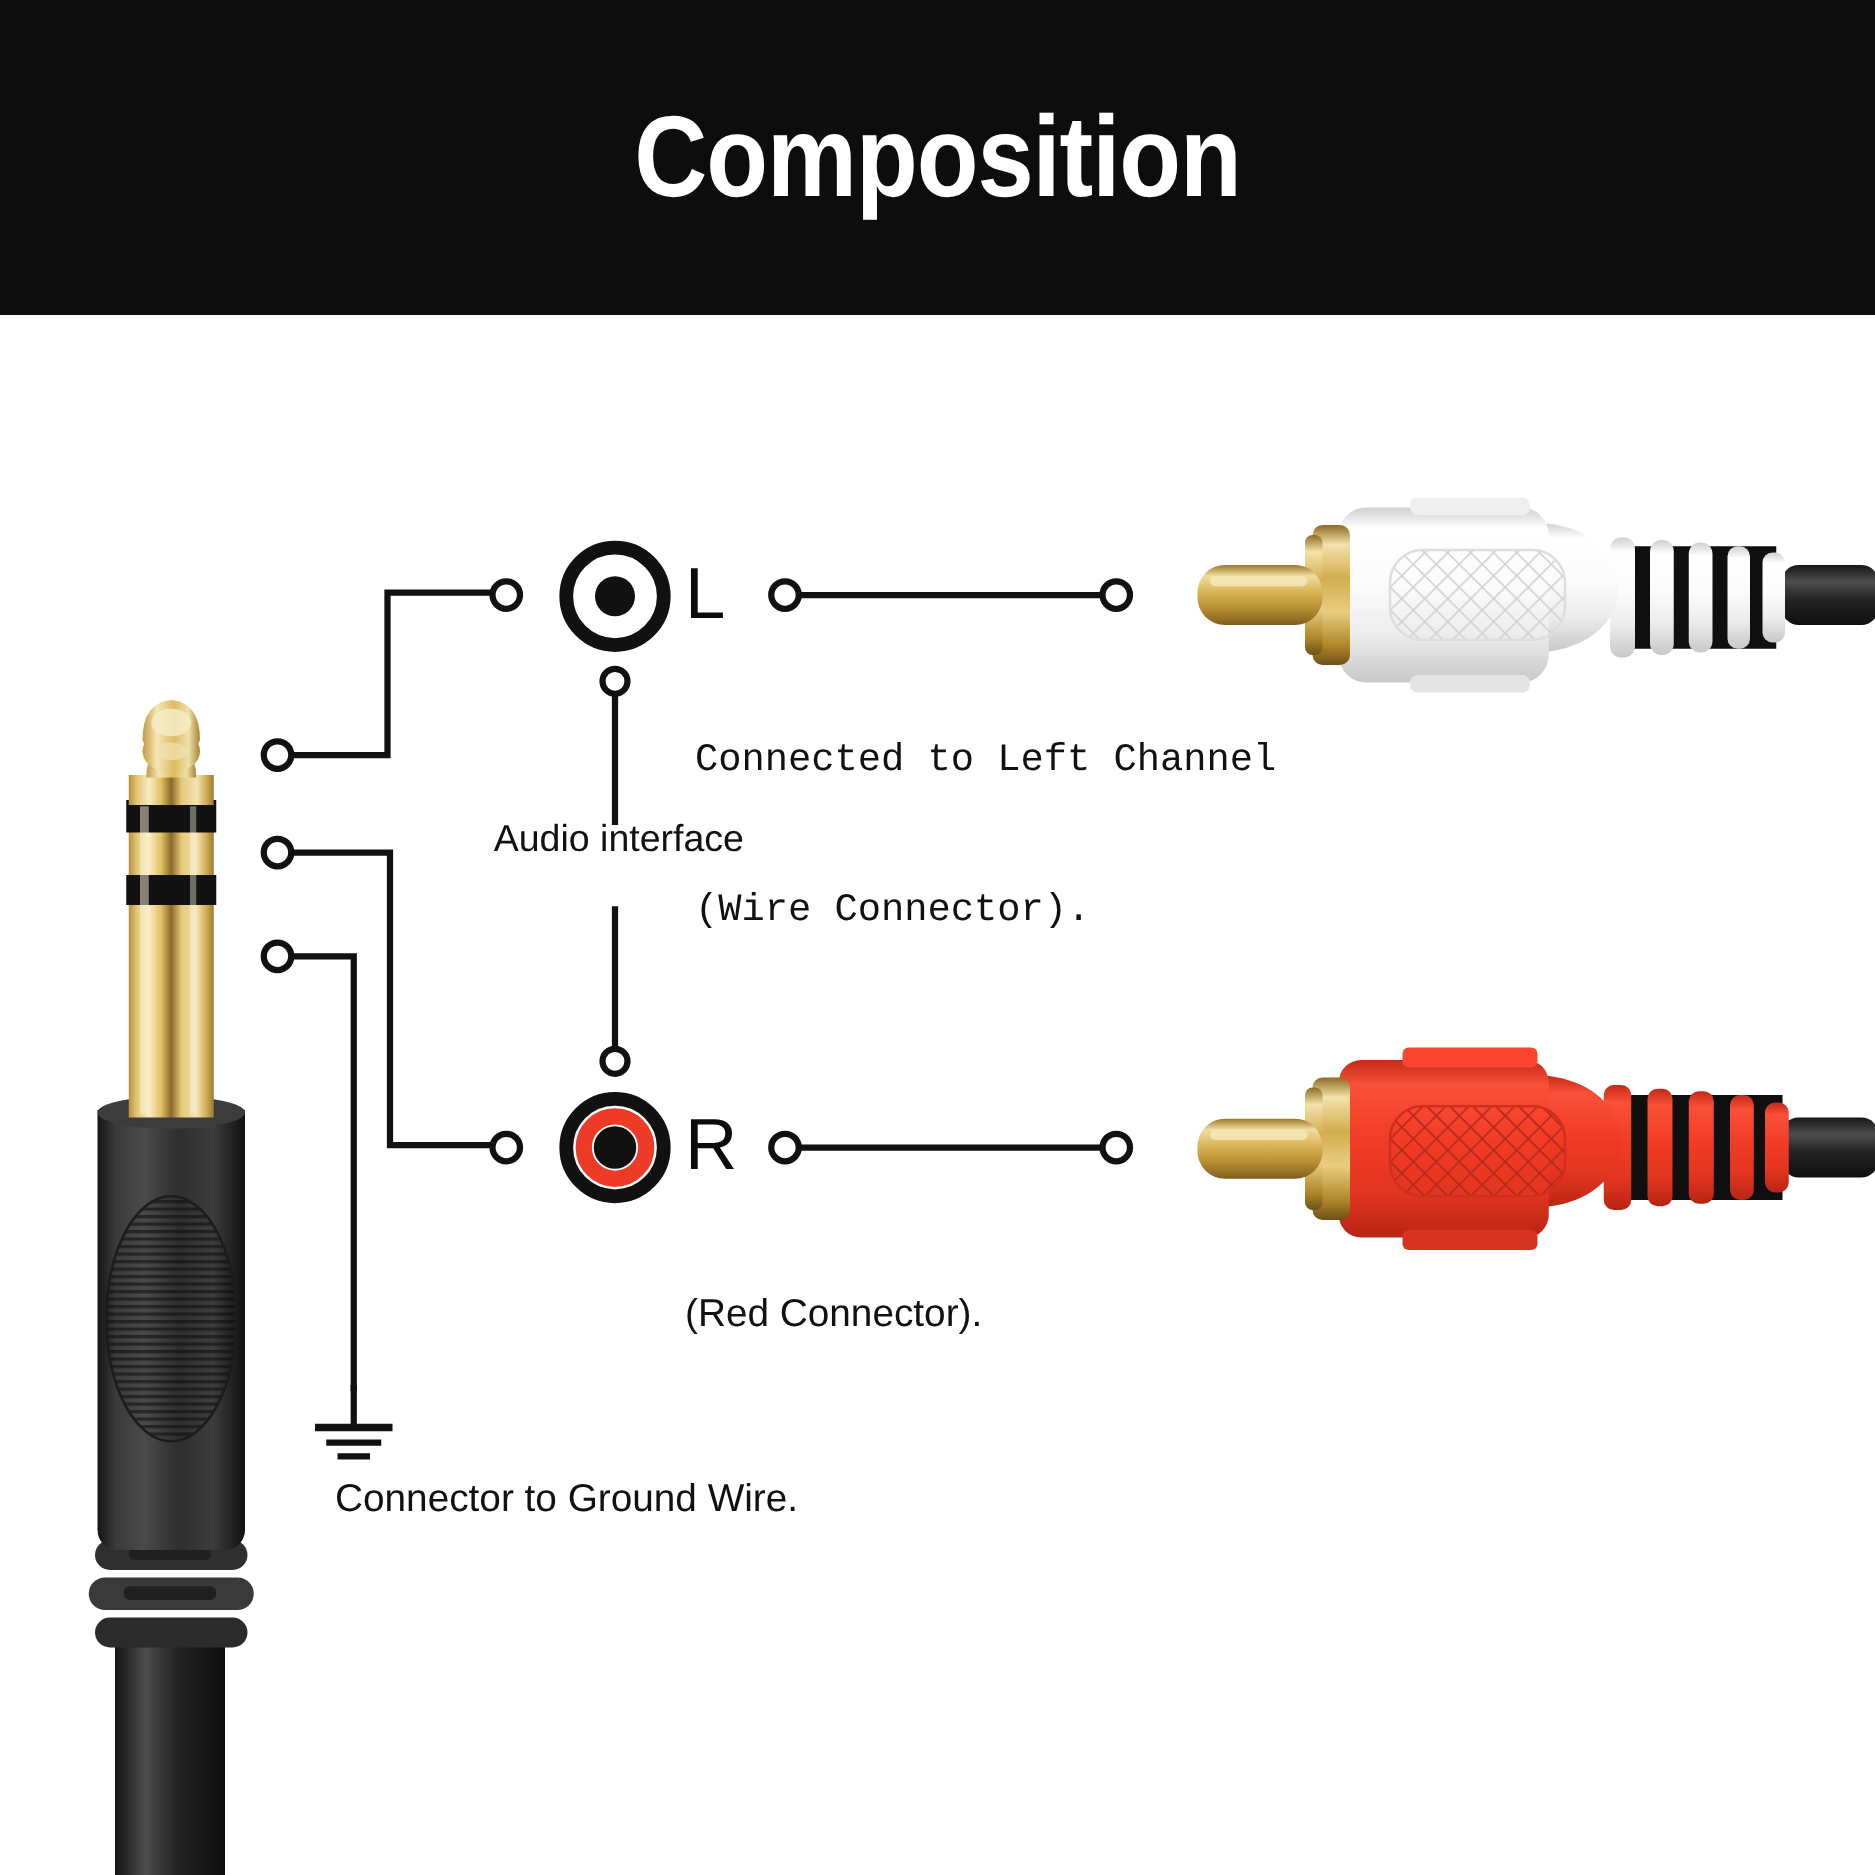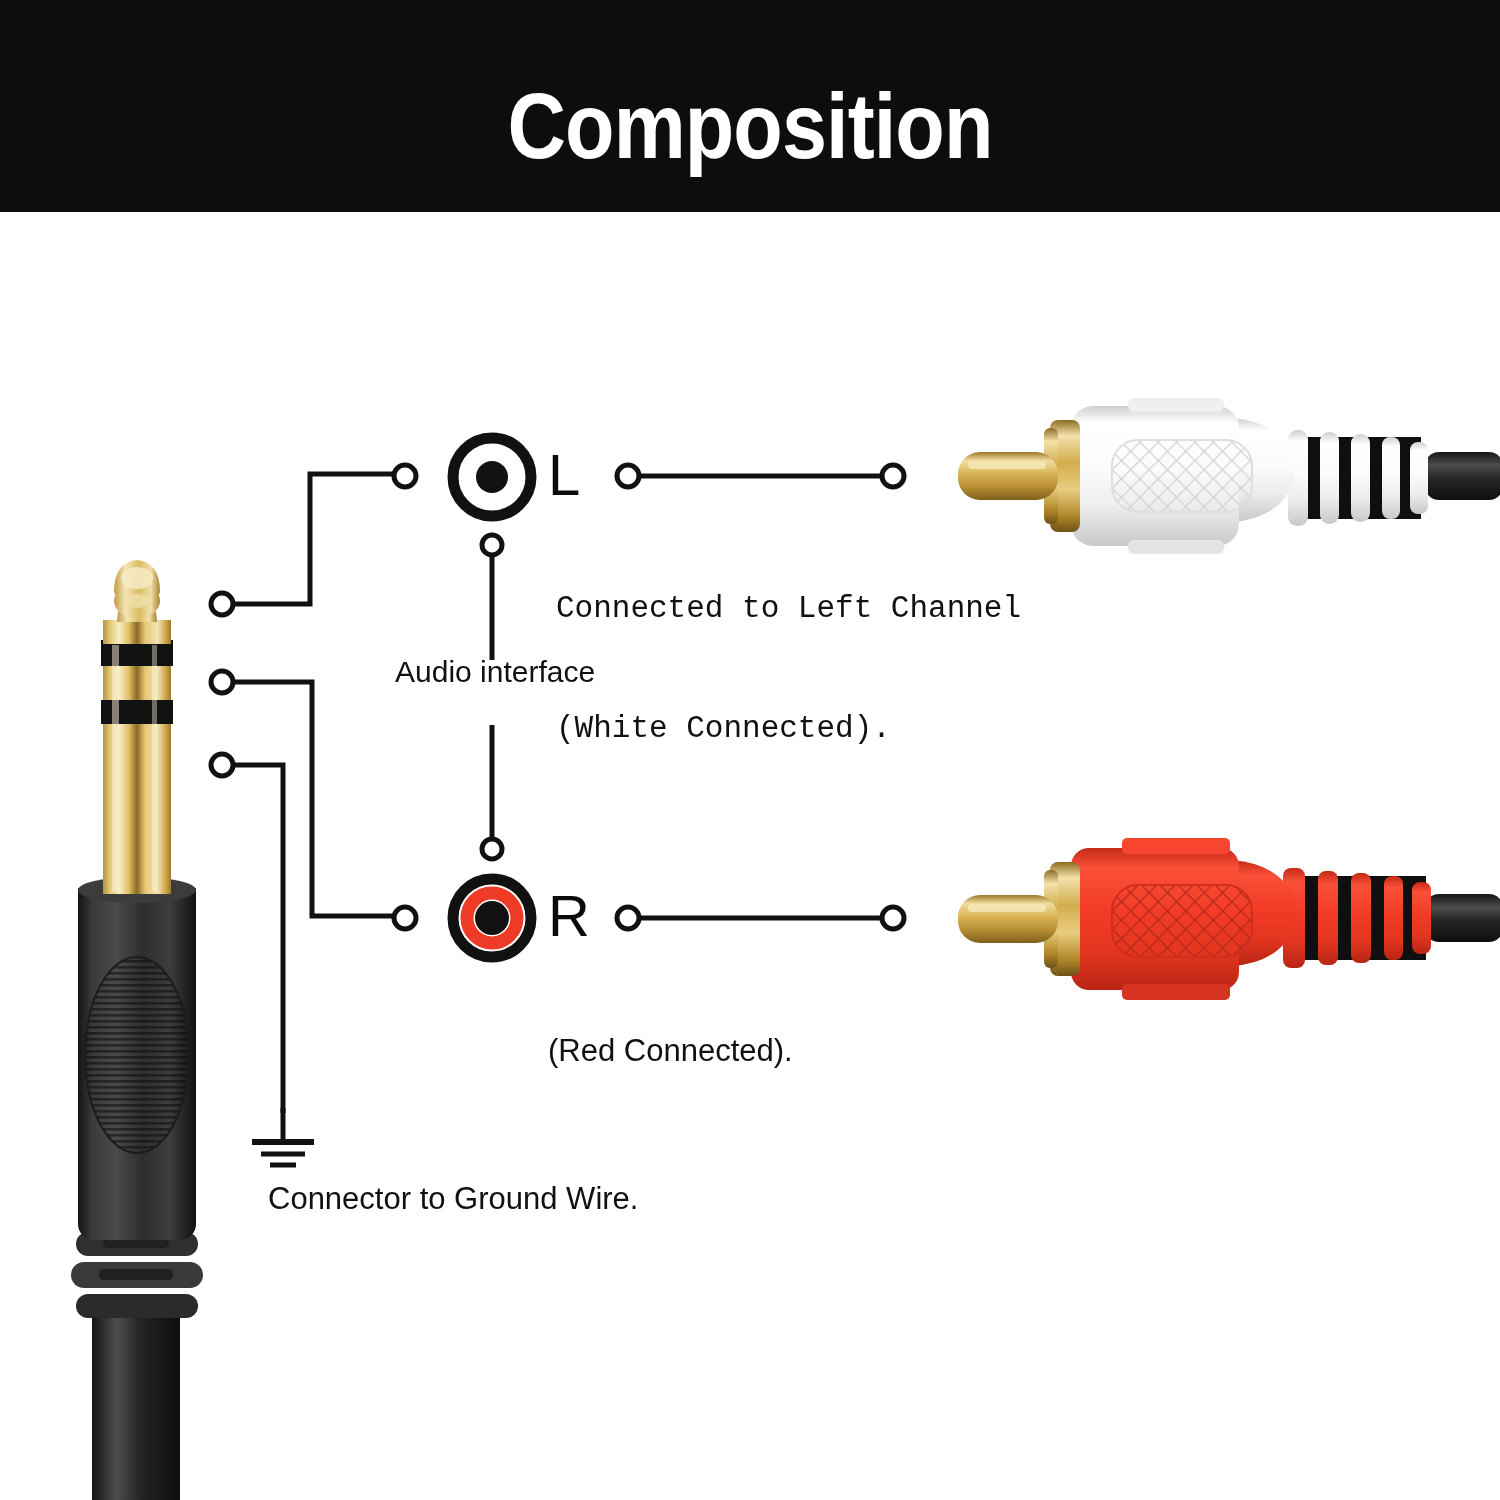--- a/index.html
+++ b/index.html
@@ -18,21 +18,21 @@
     background: #ffffff;
     overflow: hidden;
   }
 
   
   #header-banner {
     position: absolute;
     left: 0;
     top: 0;
     width: 1500px;
-    height: 212px;
+    height: 252px;
     background: #0d0d0d;
   }
   #header-title {
     position: absolute;
     left: 0;
     top: 0;
     width: 1500px;
     height: 252px;
     display: flex;
     align-items: center;
@@ -351,24 +351,24 @@
       <rect x="958" y="895" width="100" height="48" rx="22" fill="url(#goldPin)"></rect>
       <rect x="968" y="904" width="78" height="8" rx="4" fill="#f6e8b8" opacity="0.8"></rect>
     </g>
   </svg>
 
   <div class="channel-letter" id="letter-l">L</div>
   <div class="channel-letter" id="letter-r">R</div>
 
   <div class="diagram-label" id="label-left-channel">
     <div>Connected to Left Channel</div>
-    <div>(White Connected).</div>
+    <div>(Wire Connector).</div>
   </div>
 
   <div class="diagram-label" id="label-right-channel">
-    <div>(Red Connected).</div>
+    <div>(Red Connector).</div>
   </div>
 
   <div class="diagram-label" id="label-audio-interface">Audio interface</div>
 
   <div class="diagram-label" id="label-ground">Connector to Ground Wire.</div>
 
 </div>
 
 </body></html>

